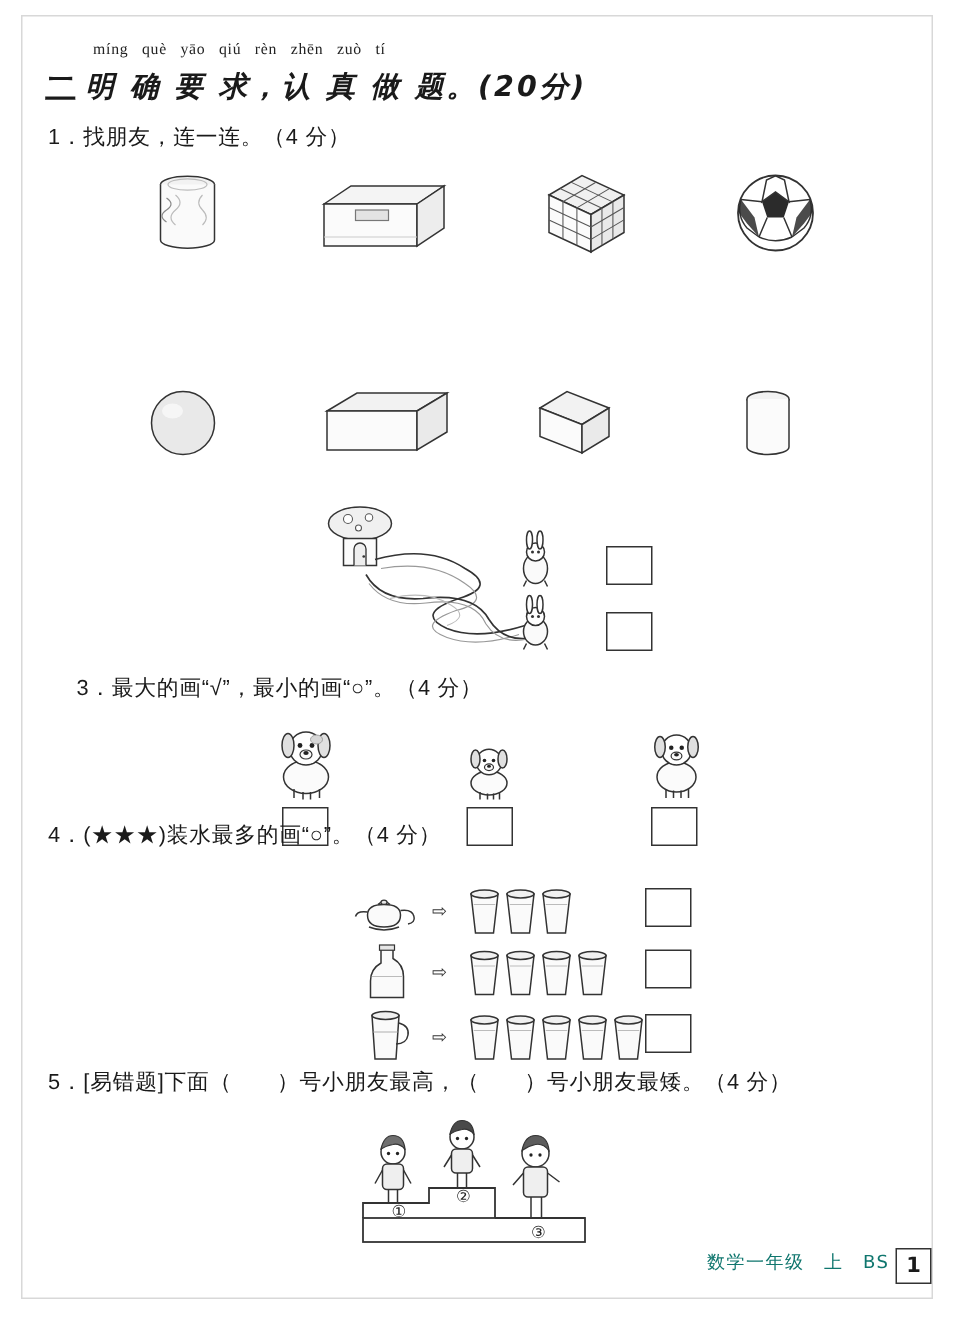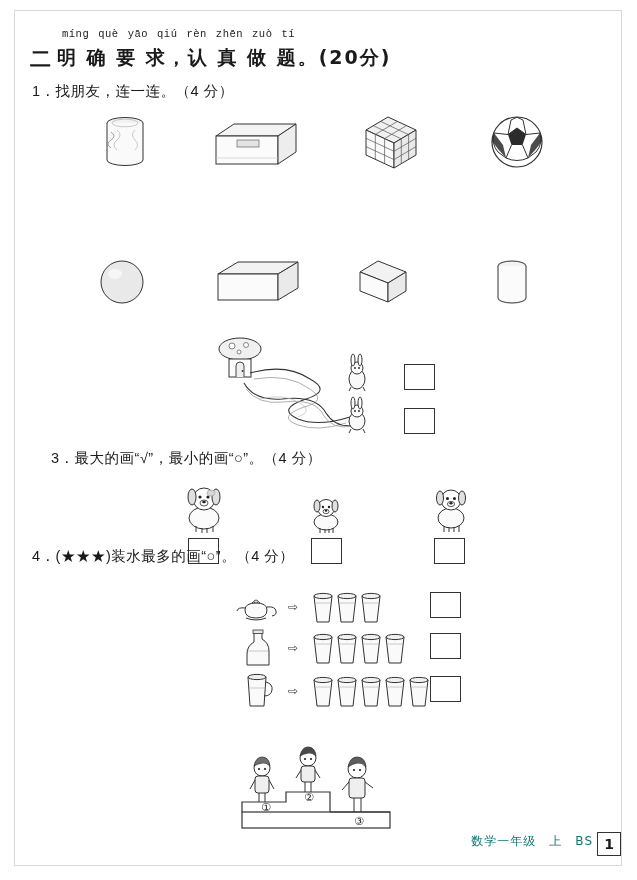--- a/index.html
+++ b/index.html
@@ -16,21 +16,21 @@
     background:#fff;
   }
   
   .scan-edge{
     position:absolute;left:14px;top:10px;width:608px;height:856px;
     border:1px solid #d8d8d8;
     box-sizing:border-box;
   }
   .pinyin-row{
     position:absolute;left:62px;top:28px;
-    font-family:Liberation Mono, monospace;
+    font-family:Liberation Serif, serif;
     font-size:10.5px;letter-spacing:0.5px;color:#222;
     white-space:nowrap;
     text-align:right;
   }
   .pinyin-row span{display:inline-block;margin-right:9px;}
   .title-row{
     position:absolute;left:30px;top:44px;
     display:flex;align-items:center;
     white-space:nowrap;
   }
@@ -38,20 +38,21 @@
     display:inline-block;
     font-size:21px;font-weight:bold;
     font-family:"DejaVu Sans", sans-serif;
     margin-right:6px;
     position:relative;top:1px;
   }
   .title-text{
     font-size:19px;font-weight:bold;
     font-family:"DejaVu Sans", sans-serif;
     letter-spacing:2px;
+    font-style:italic;
   }
   .q{
     position:absolute;
     font-size:14.5px;
     font-family:"Liberation Serif", serif;
     white-space:nowrap;
   }
   .cn{font-family:Liberation Sans, sans-serif;font-size:14.5px;letter-spacing:0.5px;}
   .box{
     position:absolute;
@@ -326,20 +327,21 @@
     <g stroke="#bbb" stroke-width="0.8" fill="none">
       <path d="M4.8 11 L19.2 11"></path>
         <path d="M28.8 11 L43.2 11"></path>
         <path d="M52.8 11 L67.2 11"></path>
         <path d="M76.8 11 L91.2 11"></path>
         <path d="M100.8 11 L115.2 11"></path>
     </g>
   </svg>
   <div class="box" style="left:430px;top:676px;width:31px;height:26px;"></div>
 
+  <div class="q cn" style="left:32px;top:712px;">5．[易错题]下面（　　）号小朋友最高，（　　）号小朋友最矮。（4 分）</div>
 
   <svg class="art" style="left:228px;top:734px;" width="180" height="100" viewBox="0 0 180 100">
 
     <g transform="translate(22,24)">
       <circle cx="12" cy="10" r="8" fill="#fff" stroke="#333" stroke-width="1"></circle>
       <path d="M4 8 q2 -9 8 -9 q7 0 8 9 q-4 -4 -8 -3 q-5 1 -8 3 z" fill="#6f6f6f" stroke="#333" stroke-width="0.8"></path>
       <circle cx="9" cy="11" r="1.1" fill="#222"></circle>
         <circle cx="15" cy="11" r="1.1" fill="#222"></circle>
       <rect x="5" y="18" width="14" height="17" rx="3" fill="#efefef" stroke="#333" stroke-width="1"></rect>
       <path d="M5 22 L0 31 M19 22 L24 31" stroke="#333" stroke-width="1" fill="none"></path>

